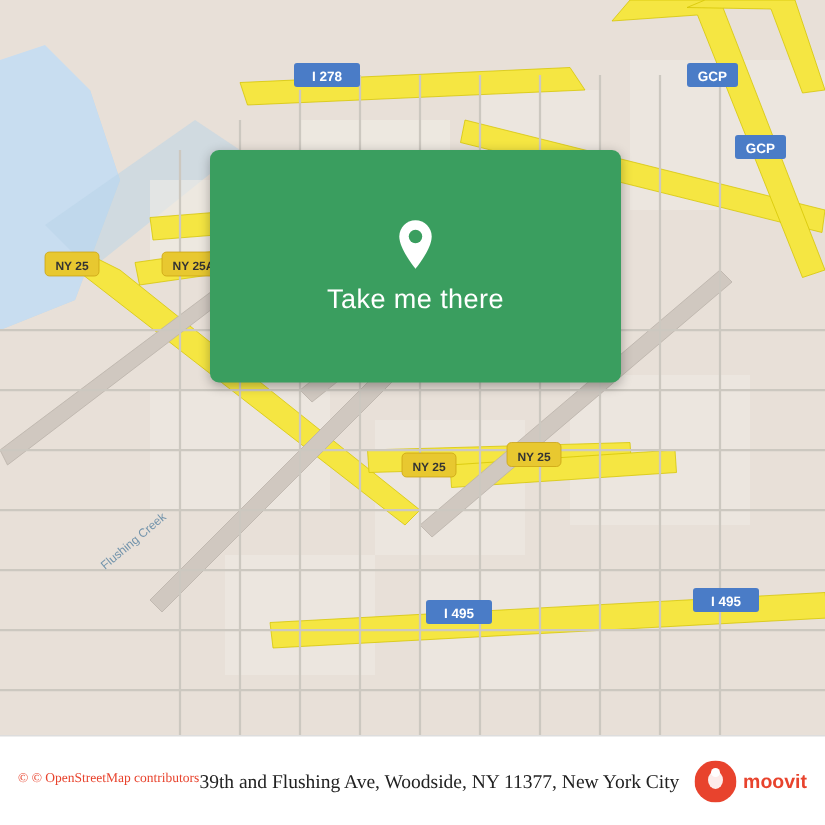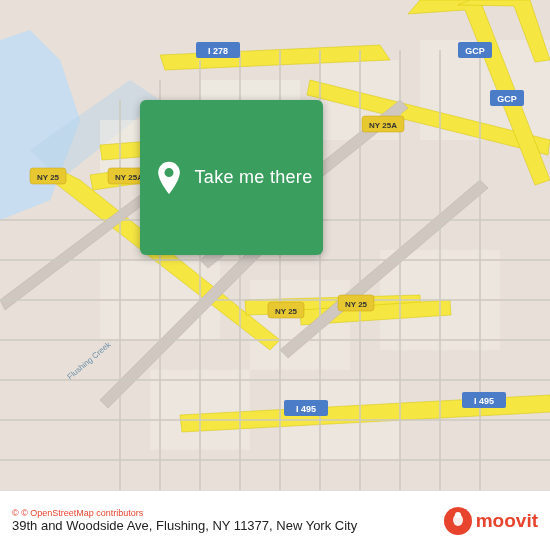--- a/index.html
+++ b/index.html
@@ -32,26 +32,26 @@
       position: absolute;
       top: 0; left: 0;
       width: 100%; height: 100%;
     }
 
     
     .take-me-there-panel {
       position: absolute;
       top: 100px;
       left: 140px;
-      width: 183px;
+      width: 274px;
       height: 155px;
       background: #3a9e5f;
       border-radius: 6px;
       display: flex;
-      flex-direction: row;
+      flex-direction: column;
       align-items: center;
       justify-content: center;
       gap: 8px;
       box-shadow: 0 2px 8px rgba(0,0,0,0.3);
     }
 
     .location-pin {
       width: 36px;
       height: 36px;
     }
@@ -90,30 +90,31 @@
       margin-left: auto;
       flex-shrink: 0;
     }
 
     .moovit-icon {
       width: 28px;
       height: 28px;
     }
 
     .moovit-text {
-      font-size: 19px;
+      font-size: 13px;
       font-weight: bold;
       color: #e8432d;
     }
 
     .info-bottom {
       display: flex;
-      flex-direction: column;
+      flex-direction: row;
       flex: 1;
       min-width: 0;
+      font-family: Liberation Serif, serif;
     }
 
     .credit-line {
       font-size: 9px;
       color: #666;
     }
 
     .credit-line span {
       color: #e8432d;
     }
@@ -231,21 +232,21 @@
     <span class="take-me-there-label">Take me there</span>
   </div>
 </div>
 
 <div id="info-bar">
   <div class="info-bottom">
     <span class="credit-line">
       <span style="color:#e8432d;">©</span>
       <span>© OpenStreetMap contributors</span>
     </span>
-    <span class="address-text">39th and Woodside Ave, Flushing, NY 11377, New York City</span>
+    <span class="address-text">39th and Flushing Ave, Woodside, NY 11377, New York City</span>
   </div>
   <div class="moovit-logo">
 
     <svg class="moovit-icon" viewBox="0 0 28 28" xmlns="http://www.w3.org/2000/svg">
       <circle cx="14" cy="14" r="14" fill="#e8432d"></circle>
       <ellipse cx="14" cy="13" rx="5" ry="6" fill="white" opacity="0.9"></ellipse>
       <circle cx="14" cy="8" r="3" fill="white"></circle>
     </svg>
     <span class="moovit-text">moovit</span>
   </div>

